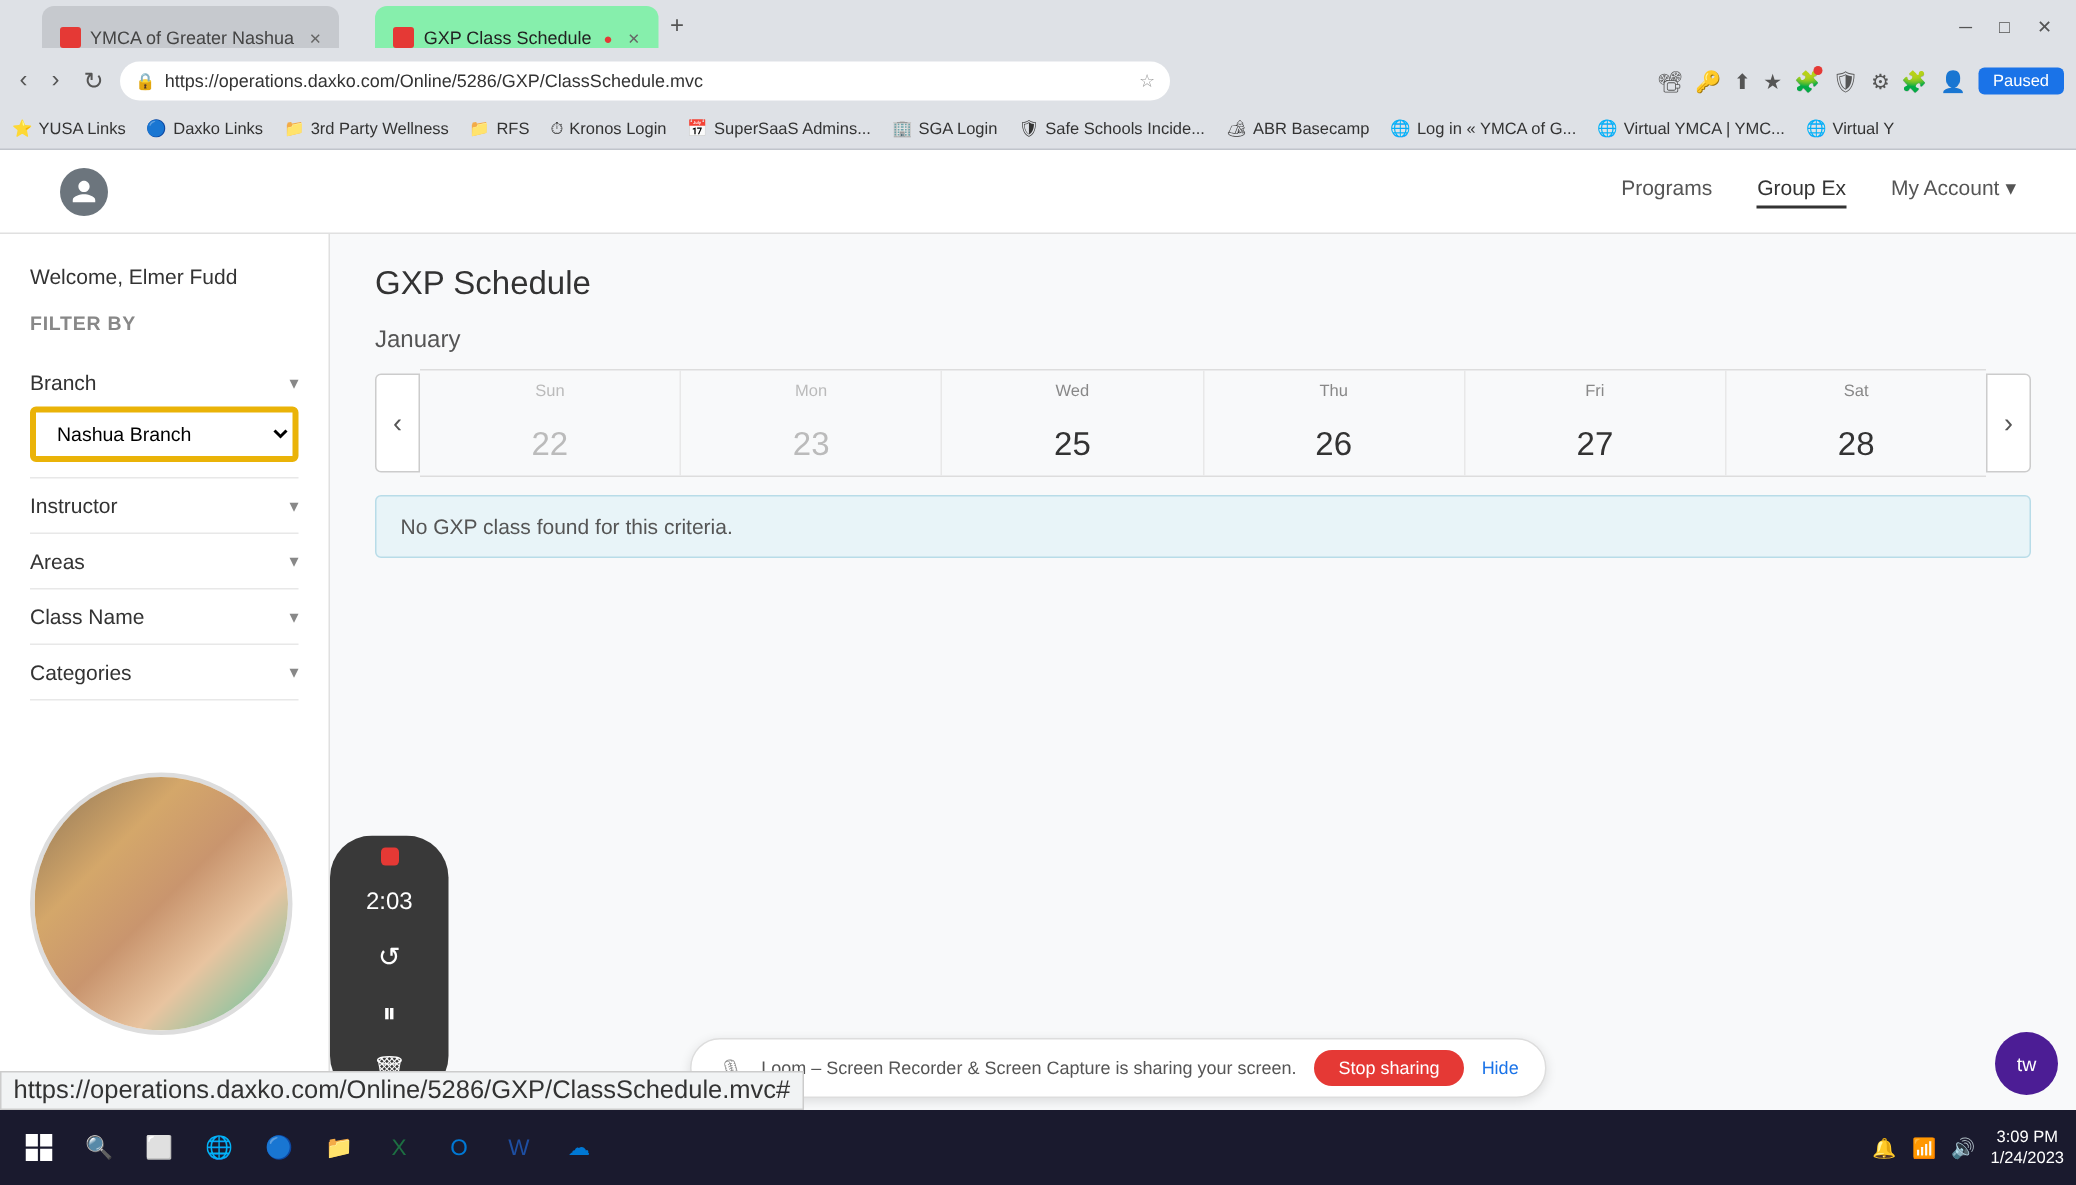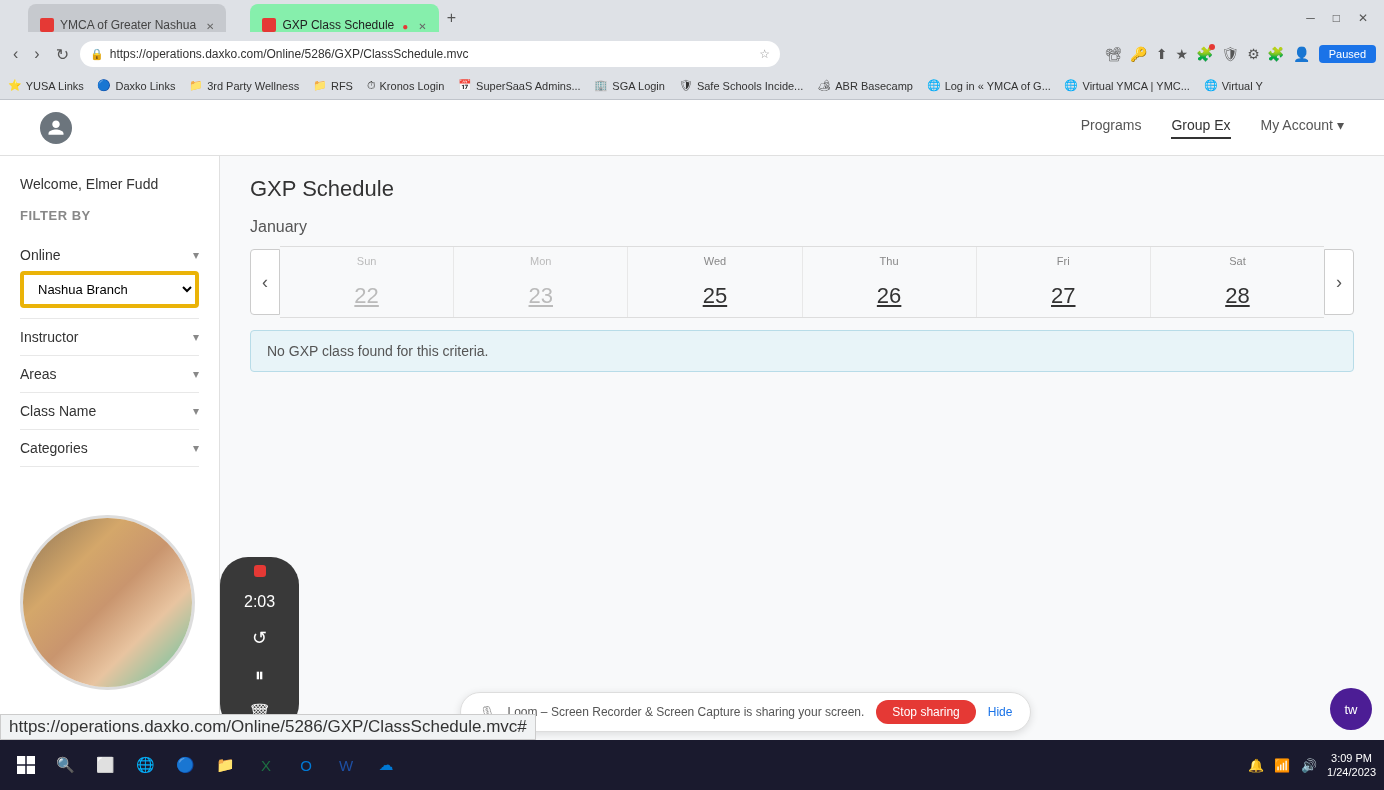--- a/index.html
+++ b/index.html
@@ -55,21 +55,21 @@
     .calendar-nav { display: flex; align-items: center; gap: 0; margin-bottom: 12px; }
     .cal-arrow { background: none; border: 1px solid #ccc; width: 30px; height: 66px; cursor: pointer; display: flex; align-items: center; justify-content: center; font-size: 18px; color: #555; background: #fff; }
     .cal-arrow:first-child { border-radius: 4px 0 0 4px; }
     .cal-arrow:last-child { border-radius: 0 4px 4px 0; }
     .days-container { display: flex; flex: 1; border: 1px solid #ddd; border-left: none; border-right: none; }
     .day-cell { flex: 1; text-align: center; padding: 8px 4px; cursor: pointer; border-right: 1px solid #e8e8e8; position: relative; }
     .day-cell:last-child { border-right: none; }
     .day-cell.active { background: #2979cc; color: white; border-radius: 0; }
     .day-name { font-size: 11px; color: #888; margin-bottom: 16px; font-weight: 500; }
     .day-cell.active .day-name { color: #cce0f5; }
-    .day-number { font-size: 22px; color: #333; font-weight: 400; text-decoration: underline; }
+    .day-number { font-size: 22px; color: #333; font-weight: 400; }
     .day-cell.active .day-number { color: white; }
     .day-cell.dimmed .day-name { color: #bbb; }
     .day-cell.dimmed .day-number { color: #bbb; }
     .today-dot { width: 6px; height: 6px; background: #e53935; border-radius: 50%; position: absolute; top: 8px; right: 8px; }
 
     
     .no-class-msg { background: #e8f4f8; border: 1px solid #b8dce8; border-radius: 4px; padding: 12px 16px; color: #555; font-size: 14px; margin-top: 4px; }
 
     
     .video-overlay { position: absolute; left: 20px; bottom: 100px; width: 175px; height: 175px; border-radius: 50%; background: #4a4a4a; overflow: hidden; border: 3px solid #ddd; z-index: 100; }
@@ -214,21 +214,21 @@
   </div>
 
   <div class="content-area">
 
     <div class="sidebar">
       <div class="welcome-text">Welcome, Elmer Fudd</div>
       <div class="filter-by">FILTER BY</div>
 
       <div class="filter-section">
         <div class="filter-label">
-          <span>Online</span>
+          <span>Branch</span>
           <span class="chevron">▾</span>
         </div>
         <select class="branch-select">
           <option>Nashua Branch</option>
           <option>Other Branch</option>
         </select>
       </div>
 
       <div class="filter-section">
         <div class="filter-label">

